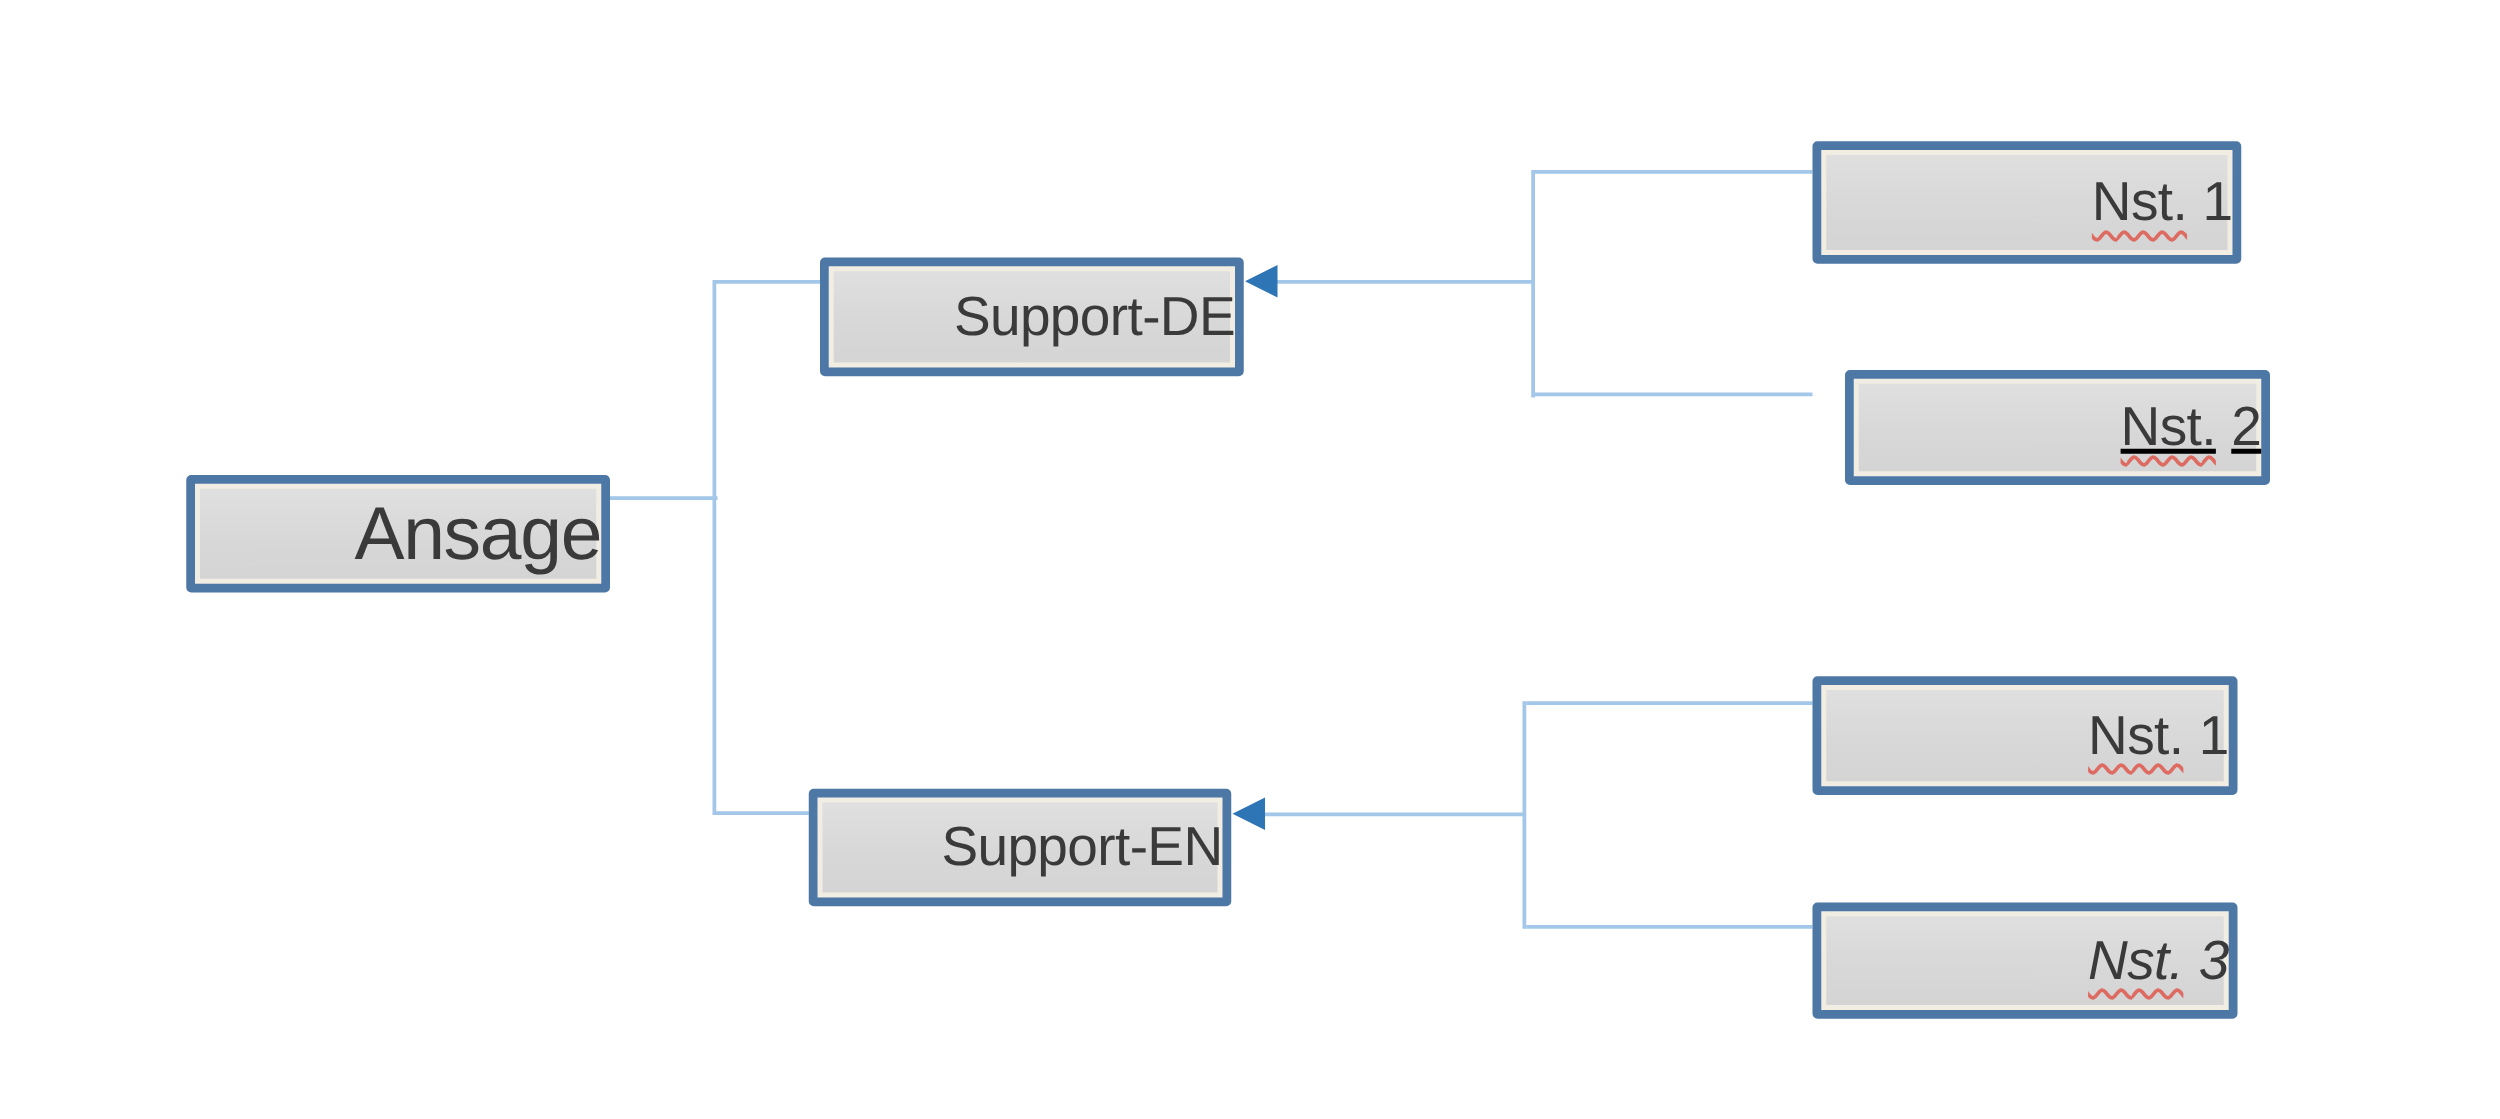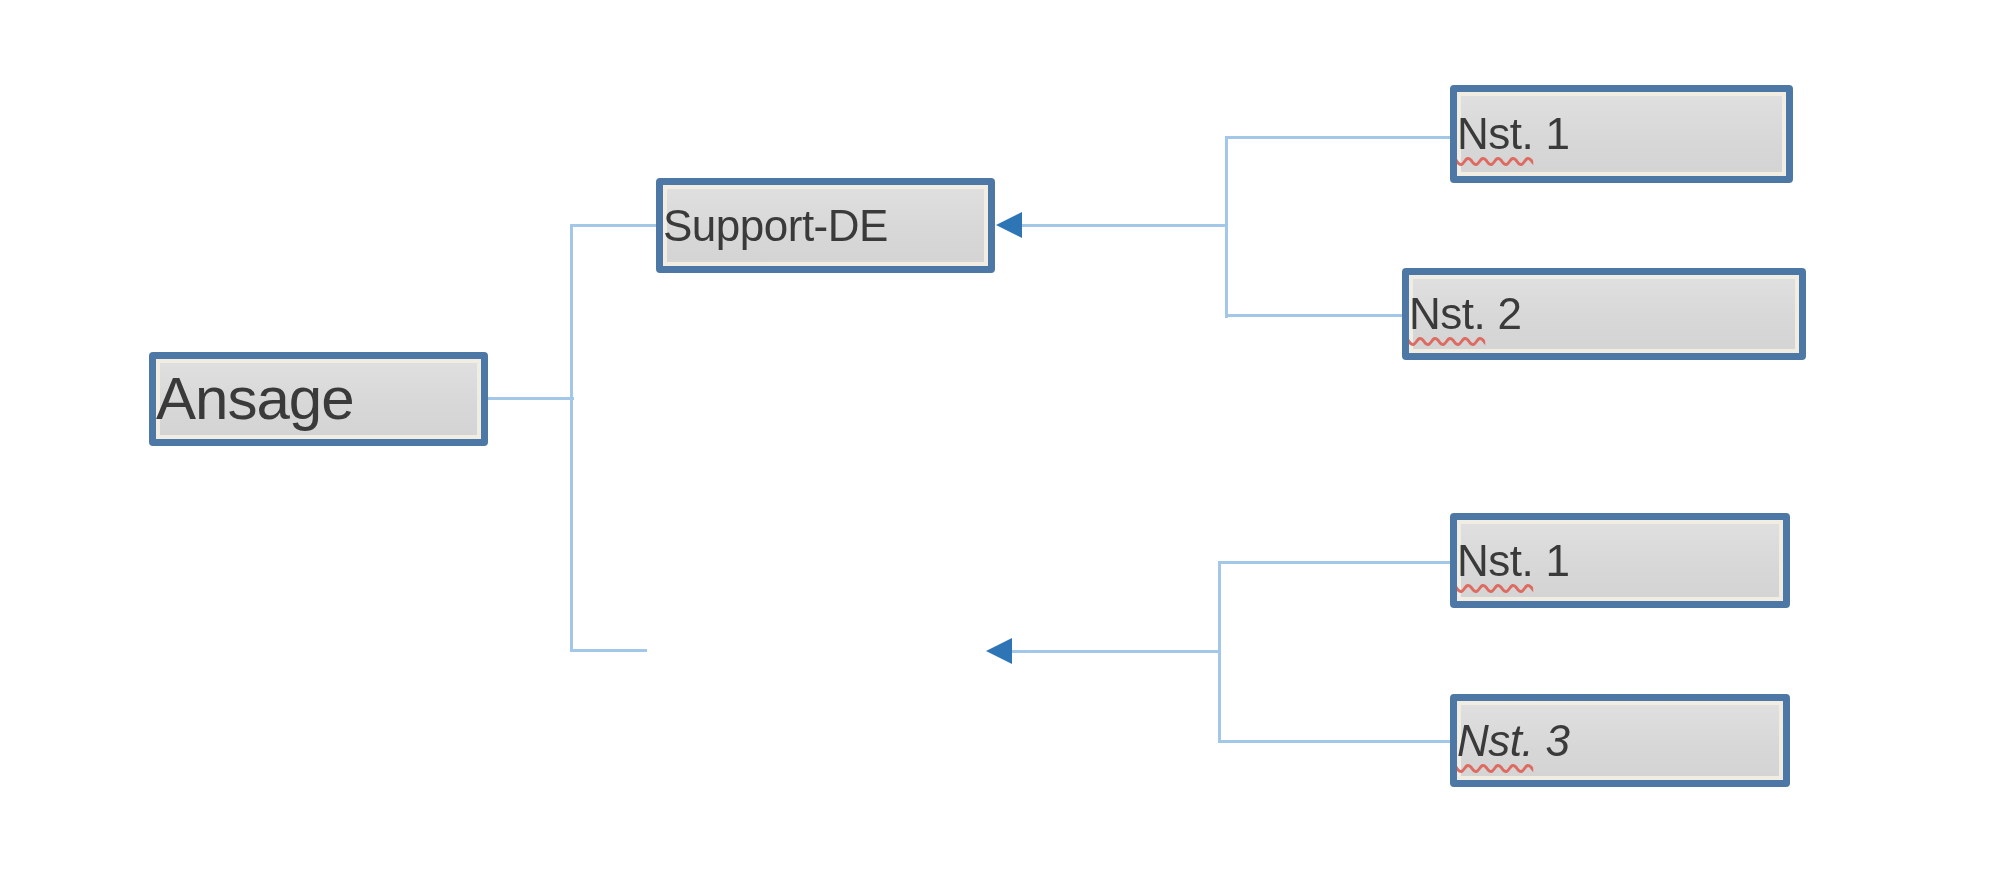--- a/index.html
+++ b/index.html
@@ -19,21 +19,22 @@
   
   .node {
     position: absolute;
     box-sizing: border-box;
     background: linear-gradient(180deg, #e0e0e0 0%, #d7d7d7 60%, #d4d4d4 100%);
     border: 7px solid var(--box-border, #4d77a4);
     border-radius: 4px;
     box-shadow: inset 0 0 0 4px var(--box-inner-highlight, #f1ede2);
     display: flex;
     align-items: center;
-    justify-content: flex-start;
+    justify-content: flex-end;
+    margin-top: 28px;
   }
   .label {
     color: var(--text, #3a3a3a);
     font-size: 44px;
     letter-spacing: -0.5px;
     white-space: nowrap;
     line-height: 1;
   }
   .root-label {
     font-size: 60px;
@@ -87,26 +88,29 @@
   <div class="arrowhead" style="left:986px; top:638px;"></div>
 
   <div class="node" style="left:656px; top:178px; width:339px; height:95px;">
     <span class="label">Support-DE</span>
   </div>
 
   <div class="node" style="left:149px; top:352px; width:339px; height:94px;">
     <span class="label root-label">Ansage</span>
   </div>
 
+  <div class="node" style="left:647px; top:603px; width:338px; height:94px;">
+    <span class="label">Support-EN</span>
+  </div>
 
   <div class="node" style="left:1450px; top:85px; width:343px; height:98px;">
     <span class="label"><span class="misspelled">Nst.</span><span class="num">1</span></span>
   </div>
 
-  <div class="node" style="left:1402px; top:268px; width:404px; height:92px;">
+  <div class="node" style="left:1476px; top:268px; width:340px; height:92px;text-decoration:underline;">
     <span class="label"><span class="misspelled">Nst.</span><span class="num">2</span></span>
   </div>
 
   <div class="node" style="left:1450px; top:513px; width:340px; height:95px;">
     <span class="label"><span class="misspelled">Nst.</span><span class="num">1</span></span>
   </div>
 
   <div class="node" style="left:1450px; top:694px; width:340px; height:93px;font-style:italic;">
     <span class="label"><span class="misspelled">Nst.</span><span class="num">3</span></span>
   </div>

